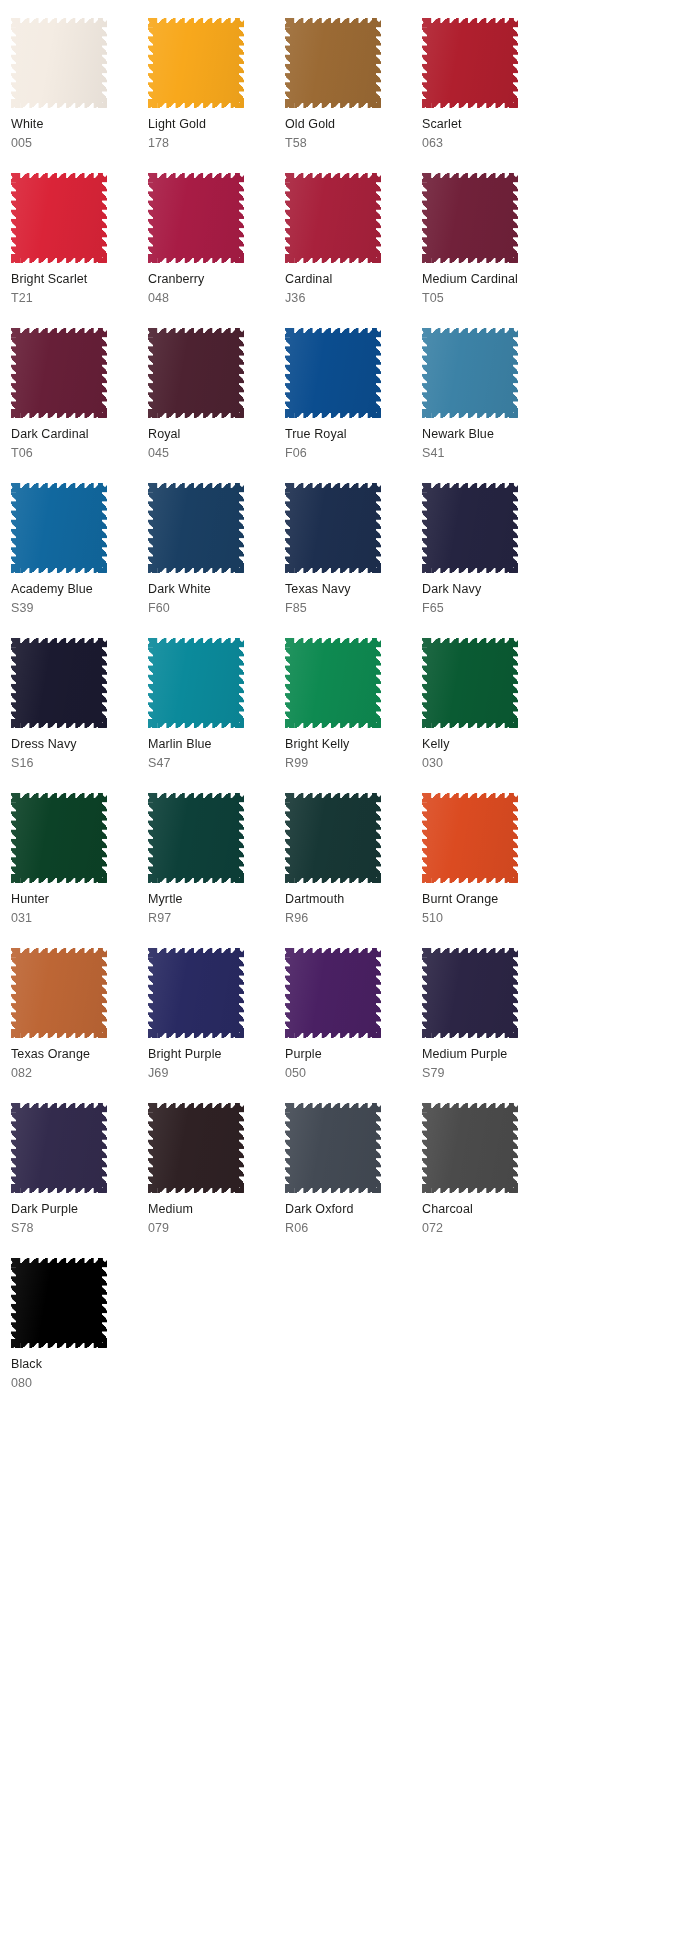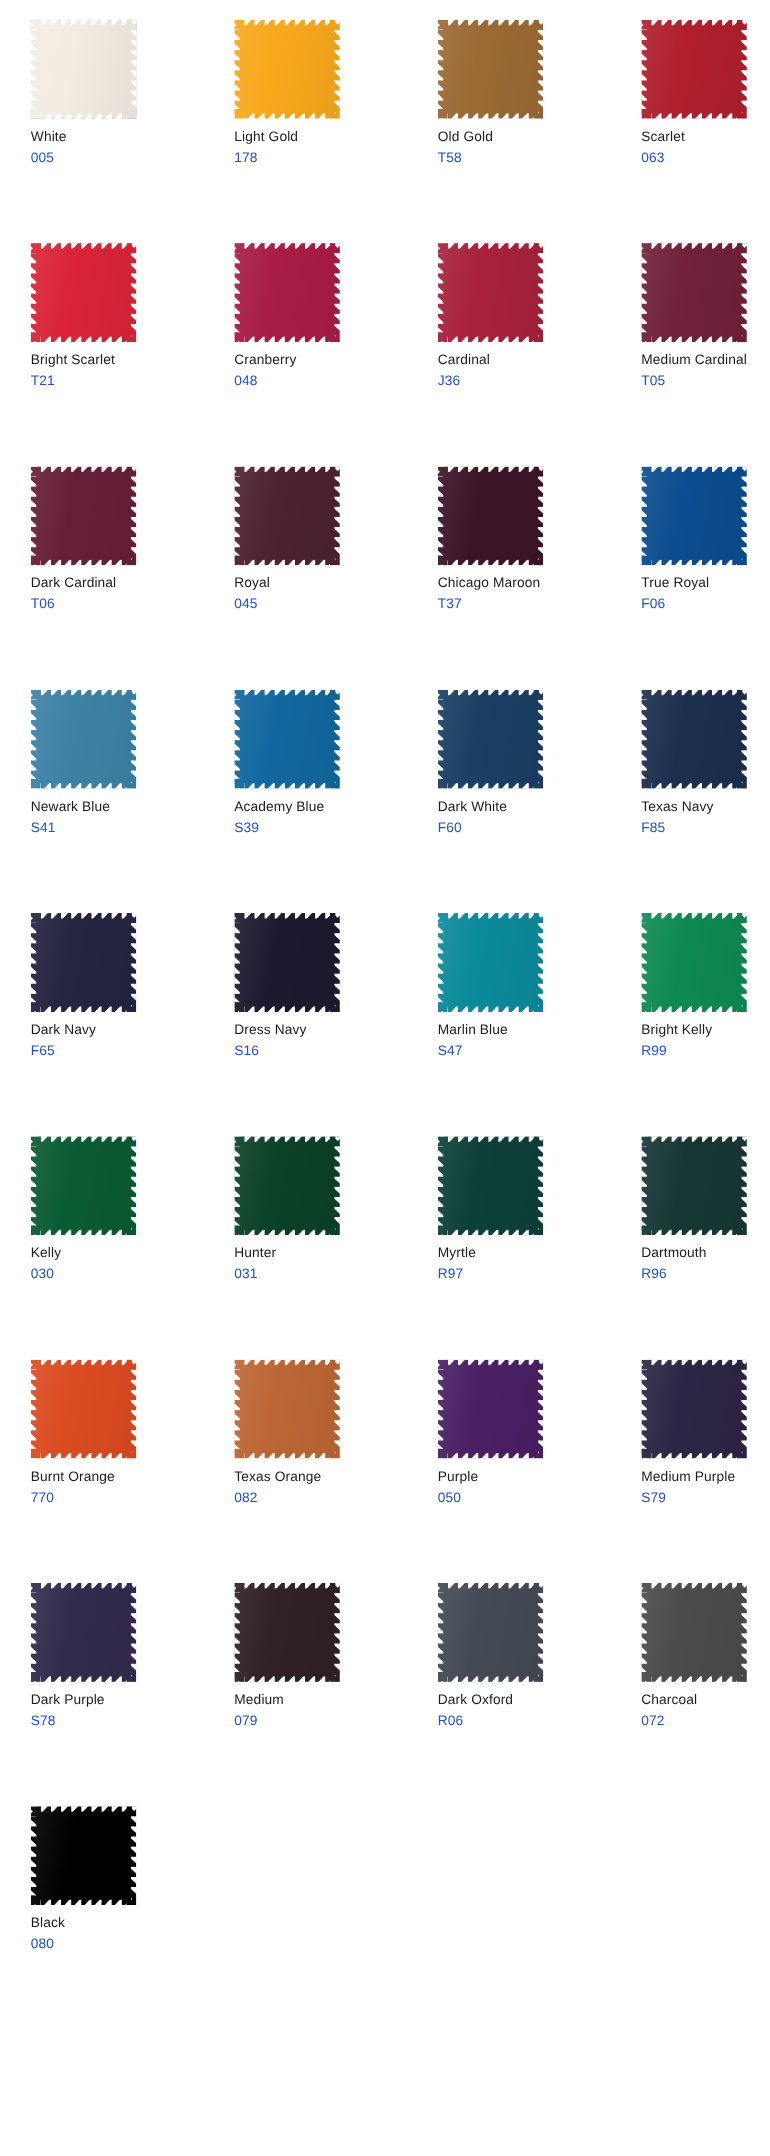--- a/index.html
+++ b/index.html
@@ -14,23 +14,22 @@
     font-family: "Liberation Sans", "DejaVu Sans", sans-serif;
     -webkit-font-smoothing: antialiased;
     overflow: hidden;
   }
 
   #swatch-grid {
     display: grid;
     grid-template-columns: repeat(4, 137px);
     column-gap: 0px;
     row-gap: 0px;
-    padding: 18px 0 0 28px;
+    padding: 18px 0 0 11px;
     box-sizing: border-box;
-    gap: 48px;
   }
 
   .swatch-cell {
     width: 137px;
     height: 155px;
     position: relative;
     box-sizing: border-box;
   }
 
   .swatch-chip-wrap {
@@ -92,21 +91,21 @@
     line-height: 15px;
     color: #1d1d1b;
     letter-spacing: 0.1px;
     white-space: nowrap;
   }
 
   .swatch-code {
     margin-top: 4px;
     font-size: 12.5px;
     line-height: 15px;
-    color: #1d4ed8;
+    color: #737373;
     letter-spacing: 0.1px;
     white-space: nowrap;
   }
 </style>
 </head>
 <body>
 
 <div id="swatch-grid">
     <div class="swatch-cell">
       <div class="swatch-chip-wrap">
@@ -173,27 +172,20 @@
     </div>
     <div class="swatch-cell">
       <div class="swatch-chip-wrap">
         <div class="swatch-chip" style="background: rgb(77, 34, 49);"></div>
       </div>
       <div class="swatch-name">Royal</div>
       <div class="swatch-code">045</div>
     </div>
     <div class="swatch-cell">
       <div class="swatch-chip-wrap">
-        <div class="swatch-chip" style="background: rgb(59, 21, 38);"></div>
-      </div>
-      <div class="swatch-name">Chicago Maroon</div>
-      <div class="swatch-code">T37</div>
-    </div>
-    <div class="swatch-cell">
-      <div class="swatch-chip-wrap">
         <div class="swatch-chip" style="background: rgb(11, 77, 143);"></div>
       </div>
       <div class="swatch-name">True Royal</div>
       <div class="swatch-code">F06</div>
     </div>
     <div class="swatch-cell">
       <div class="swatch-chip-wrap">
         <div class="swatch-chip" style="background: rgb(60, 130, 166);"></div>
       </div>
       <div class="swatch-name">Newark Blue</div>
@@ -274,31 +266,38 @@
         <div class="swatch-chip" style="background: rgb(23, 55, 53);"></div>
       </div>
       <div class="swatch-name">Dartmouth</div>
       <div class="swatch-code">R96</div>
     </div>
     <div class="swatch-cell">
       <div class="swatch-chip-wrap">
         <div class="swatch-chip" style="background: rgb(219, 75, 33);"></div>
       </div>
       <div class="swatch-name">Burnt Orange</div>
-      <div class="swatch-code">770</div>
+      <div class="swatch-code">510</div>
     </div>
     <div class="swatch-cell">
       <div class="swatch-chip-wrap">
         <div class="swatch-chip" style="background: rgb(189, 102, 53);"></div>
       </div>
       <div class="swatch-name">Texas Orange</div>
       <div class="swatch-code">082</div>
     </div>
     <div class="swatch-cell">
       <div class="swatch-chip-wrap">
+        <div class="swatch-chip" style="background: rgb(41, 42, 98);"></div>
+      </div>
+      <div class="swatch-name">Bright Purple</div>
+      <div class="swatch-code">J69</div>
+    </div>
+    <div class="swatch-cell">
+      <div class="swatch-chip-wrap">
         <div class="swatch-chip" style="background: rgb(74, 32, 99);"></div>
       </div>
       <div class="swatch-name">Purple</div>
       <div class="swatch-code">050</div>
     </div>
     <div class="swatch-cell">
       <div class="swatch-chip-wrap">
         <div class="swatch-chip" style="background: rgb(44, 37, 69);"></div>
       </div>
       <div class="swatch-name">Medium Purple</div>

